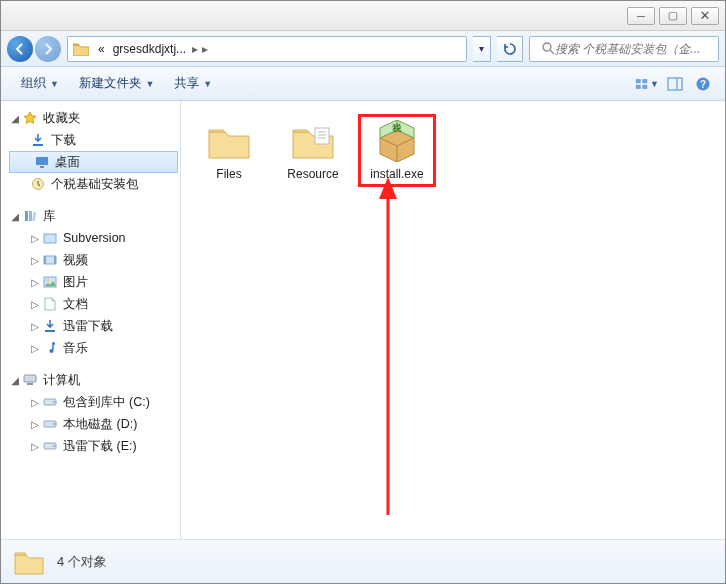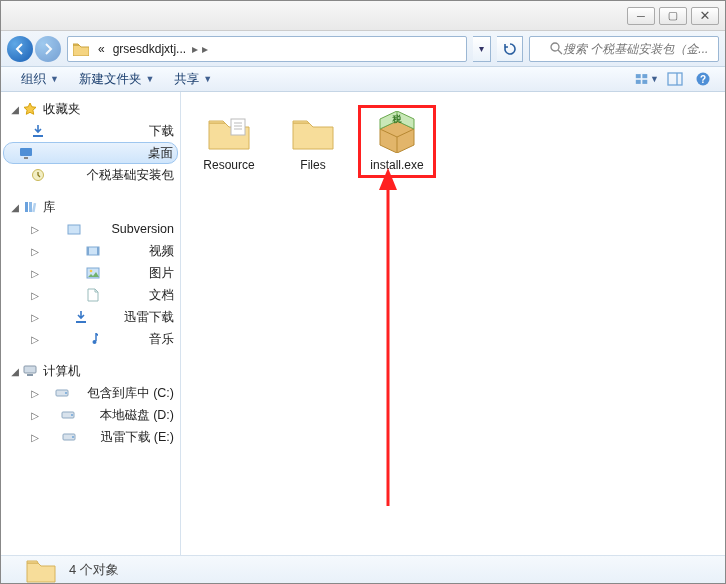--- a/index.html
+++ b/index.html
@@ -11,43 +11,43 @@
   .addressbar { height: 36px; display:flex; align-items:center; padding: 4px 6px; gap: 6px; background: linear-gradient(#f1f6fb,#e5eef8); border-bottom:1px solid #c5d5e5; }
   .navbtns { display:flex; align-items:center; gap:2px; }
   .navbtn { width:26px; height:26px; border-radius:50%; background: radial-gradient(circle at 30% 30%, #5fa8e6, #1a5fb4); display:flex; align-items:center; justify-content:center; color:#fff; font-size:14px; cursor:pointer; }
   .navbtn.fwd { opacity: .55; }
   .breadcrumb { flex:1; height:26px; border:1px solid #9bb7d4; background:#fff; border-radius:2px; display:flex; align-items:center; padding:0 4px; font-size:12px; color:#222; overflow:hidden; }
   .breadcrumb .folder-ico { width:18px; height:18px; margin-right:4px; display:flex; align-items:center; justify-content:center; }
   .breadcrumb .seg { padding:0 4px; white-space:nowrap; cursor:pointer; }
   .breadcrumb .sep { color:#666; padding:0 2px; }
   .bcdrop { width:18px; height:26px; border:1px solid #9bb7d4; border-left:none; background:linear-gradient(#fff,#eaf2fa); display:flex; align-items:center; justify-content:center; color:#336; font-size:10px; cursor:pointer; }
   .refresh { width:26px; height:26px; border:1px solid #9bb7d4; border-left:none; background:linear-gradient(#fff,#eaf2fa); display:flex; align-items:center; justify-content:center; color:#2a5fa0; font-size:13px; cursor:pointer; }
-  .search { width:190px; height:26px; border:1px solid #9bb7d4; background:#fff; border-radius:2px; display:flex; align-items:center; padding:0 20px; }
+  .search { width:190px; height:26px; border:1px solid #9bb7d4; background:#fff; border-radius:2px; display:flex; align-items:center; padding:0 12px; }
   .search input { flex:1; border:none; outline:none; font-size:12px; font-style:italic; color:#888; background:transparent; }
   .search .sicon { color:#888; font-size:13px; }
-  .toolbar { height: 25px; background: linear-gradient(#f7fbff,#e6eef8); border-bottom:1px solid #c5d5e5; display:flex; align-items:center; padding:0 10px; font-size:12.5px; color:#1a3e6e; }
+  .toolbar { height: 34px; background: linear-gradient(#f7fbff,#e6eef8); border-bottom:1px solid #c5d5e5; display:flex; align-items:center; padding:0 10px; font-size:12.5px; color:#1a3e6e; }
   .toolbar .titem { padding:4px 10px; display:flex; align-items:center; gap:4px; cursor:pointer; border-radius:2px; }
   .toolbar .drop { font-size:9px; color:#406090; }
   .toolbar .spacer { flex:1; }
   .toolbar .ricon { width:24px; height:24px; margin-left:4px; display:flex; align-items:center; justify-content:center; color:#3a6aa0; cursor:pointer; border-radius:2px; }
   .body { flex:1; display:flex; overflow:hidden; }
   .sidebar { width:180px; border-right:1px solid #d6e2ee; background:#fff; padding:6px 2px; font-size:12.5px; color:#222; overflow:auto; }
   .sidebar .group { margin-bottom:10px; }
   .sidebar .row { display:flex; align-items:center; height:22px; padding:0 4px 0 6px; cursor:pointer; white-space:nowrap; }
-  .sidebar .row.selected { background:linear-gradient(#e8f2fd,#cfe5fb); border:1px solid #9ec6ef; border-radius:10px; padding-left:13px; }
+  .sidebar .row.selected { background:linear-gradient(#e8f2fd,#cfe5fb); border:1px solid #9ec6ef; border-radius:0; padding-left:23px;margin-left:6px; }
   .sidebar .exp { width:12px; color:#666; font-size:10px; text-align:center; }
   .sidebar .ico { width:18px; height:16px; display:flex; align-items:center; justify-content:center; margin-right:4px; }
-  .sidebar .child { padding-left:26px;justify-content:space-between; }
+  .sidebar .child { padding-left:26px; }
   .content { flex:1; position:relative; background:#fff; padding:14px 10px; display:flex; align-content:flex-start; flex-wrap:wrap; gap:8px; }
   .item { width:76px; display:flex; flex-direction:column; align-items:center; text-align:center; font-size:12px; color:#222; cursor:pointer; padding:4px 2px; }
   .item .iicon { width:48px; height:44px; display:flex; align-items:center; justify-content:center; margin-bottom:4px; }
   .item .label { line-height:1.25; word-break:break-all; }
   .item.highlight { outline:3px solid #ff2020; outline-offset:-2px; }
   .arrow-annot { position:absolute; pointer-events:none; }
-  .statusbar { height:28px; border-top:1px solid #d6e2ee; background:linear-gradient(#f5f9fd,#e9f1f9); display:flex; align-items:center; padding:0 24px; gap:12px; font-size:13px; color:#444; }
+  .statusbar { height:44px; border-top:1px solid #d6e2ee; background:linear-gradient(#f5f9fd,#e9f1f9); display:flex; align-items:center; padding:0 12px; gap:12px; font-size:13px; color:#444; }
   .statusbar .sicon { width:32px; height:32px; display:flex; align-items:center; justify-content:center; }
   svg { display:block; }
 </style>
 </head>
 <body>
 
 <div class="window">
 
   <div class="titlebar">
     <div class="btn">─</div>
@@ -292,45 +292,45 @@
                 <circle cx="11" cy="5" r="1" fill="#6fa4d8"></circle>
               </svg>
             </span>
             <span>迅雷下载 (E:)</span>
           </div>
       </div>
 
     </div>
 
     <div class="content">
+
+      <div class="item">
+        <div class="iicon">
+          <svg width="44" height="38" viewBox="0 0 44 38">
+              <path d="M2 10 h16 l4 4 h20 v22 h-40 z" fill="#f7dd9a" stroke="#d6b25a"></path>
+              <path d="M2 8 h14 l2 2 h-16 z" fill="#f7dd9a" stroke="#d6b25a"></path>
+            </svg>
+        </div>
+        <div class="label">Files</div>
+      </div>
 
       <div class="item">
         <div class="iicon">
           <svg width="44" height="38" viewBox="0 0 44 38">
               <path d="M2 10 h16 l4 4 h20 v22 h-40 z" fill="#f7dd9a" stroke="#d6b25a"></path>
               <path d="M2 8 h14 l2 2 h-16 z" fill="#f7dd9a" stroke="#d6b25a"></path>
               <rect x="24" y="6" width="14" height="16" fill="#fff" stroke="#bbb"></rect>
               <line x1="27" y1="10" x2="35" y2="10" stroke="#bbb"></line>
               <line x1="27" y1="13" x2="35" y2="13" stroke="#bbb"></line>
               <line x1="27" y1="16" x2="35" y2="16" stroke="#bbb"></line>
             </svg>
         </div>
         <div class="label">Resource</div>
       </div>
 
-      <div class="item">
-        <div class="iicon">
-          <svg width="44" height="38" viewBox="0 0 44 38">
-              <path d="M2 10 h16 l4 4 h20 v22 h-40 z" fill="#f7dd9a" stroke="#d6b25a"></path>
-              <path d="M2 8 h14 l2 2 h-16 z" fill="#f7dd9a" stroke="#d6b25a"></path>
-            </svg>
-        </div>
-        <div class="label">Files</div>
-      </div>
-
       <div class="item highlight">
         <div class="iicon">
           <svg width="46" height="42" viewBox="0 0 46 42">
             <path d="M6 18 L23 10 L40 18 L40 34 L23 42 L6 34 Z" fill="#e2b56a" stroke="#b78832"></path>
             <path d="M6 18 L23 26 L40 18" fill="none" stroke="#b78832"></path>
             <path d="M23 26 L23 42" stroke="#b78832"></path>
             <path d="M6 18 L6 8 L23 0 L40 8 L40 18 L23 10 Z" fill="#c9e8b8" stroke="#6aa84f"></path>
             <path d="M23 0 L23 10" stroke="#6aa84f"></path>
             <text x="23" y="11" font-size="9" text-anchor="middle" fill="#3a7a2a" font-weight="bold">税</text>
           </svg>

